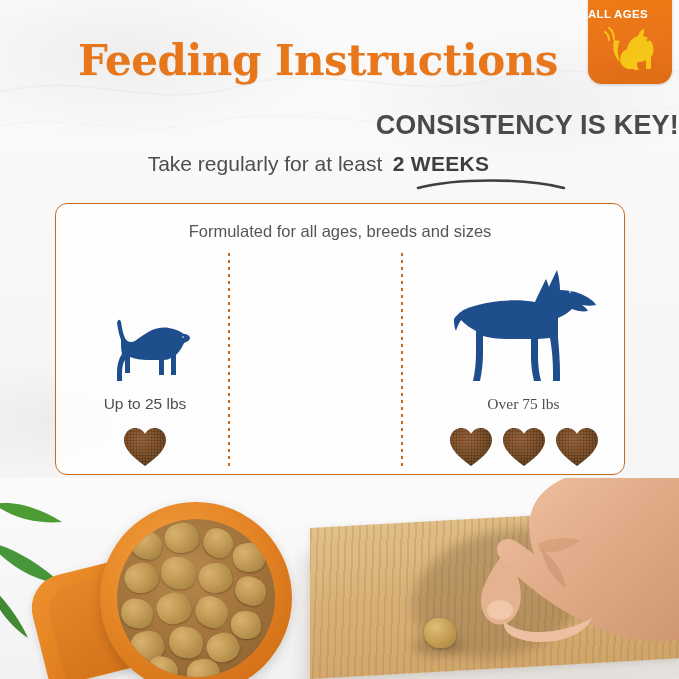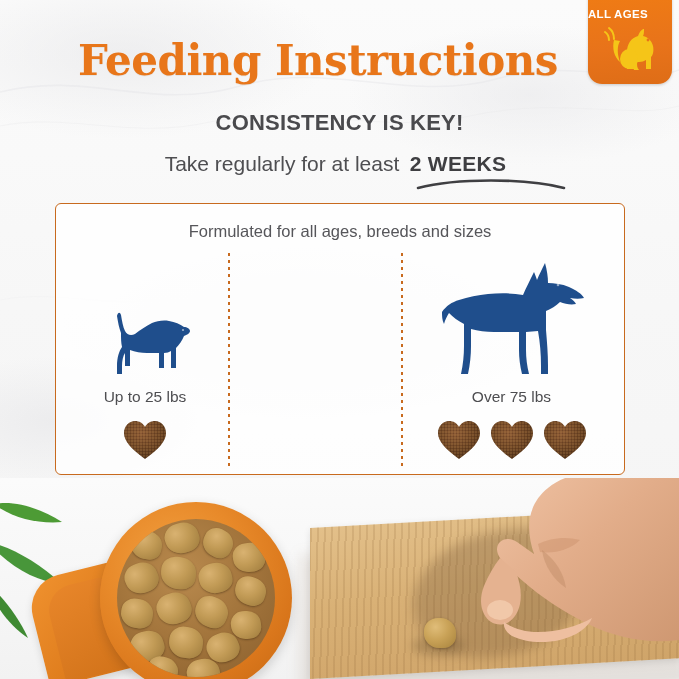--- a/index.html
+++ b/index.html
@@ -48,64 +48,64 @@
   #badge-label {
     position:absolute; top:16px; left:0; width:100%;
     color:#ffffff;
     font-size:11.5px; font-weight:700; letter-spacing:.3px;
   }
   #badge-dog { position:absolute; left:13px; top:32px; }
 
   
   #subtitle {
     position:absolute; left:0; top:110px; width:679px;
-    text-align:center;
-    font-size:22px; font-weight:700; color:#4a4a4d;
+    text-align:right;
+    font-size:27px; font-weight:700; color:#4a4a4d;
     letter-spacing:.2px;
   }
   #tagline-row {
-    position:absolute; left:17px; top:152px; width:609px;
+    position:absolute; left:0; top:152px; width:609px;
     text-align:center; white-space:nowrap;padding-left:28px;
   }
   #tagline-text { font-size:21px; color:#4e4e51; font-weight:400; }
   #tagline-strong {
     font-size:21px; color:#3f3f42; font-weight:700;
     letter-spacing:.3px; margin-left:6px;
   }
   #tagline-underline { position:absolute; left:416px; top:177px; }
 
   
   #card {
     position:absolute; left:55px; top:203px;
     width:570px; height:272px;
     border:1.6px solid #c86a1e;
-    border-radius:6px;
+    border-radius:12px;
     background:rgba(255,255,255,.82);
   }
   #card-note {
     position:absolute; left:0; top:18px; width:100%;
     text-align:center; font-size:16.5px; color:#56565a;
   }
 
   .divider {
     position:absolute; top:49px; width:2px; height:216px;
     background-image:linear-gradient(#c86a1e 50%, rgba(255,255,255,0) 0%);
     background-size:2px 7px; background-repeat:repeat-y;
   }
   #divider-1 { left:172px; }
   #divider-2 { left:345px; }
 
   .col {
     position:absolute; top:46px; height:222px;
     display:flex; flex-direction:column;
-    align-items:center; justify-content:center;
+    align-items:center; justify-content:flex-end;
   }
   #col-small  { left:6px;   width:166px; }
   #col-medium { left:174px; width:171px; }
-  #col-large  { left:347px; width:217px; }
+  #col-large  { left:359px; width:217px;font-family:Liberation Serif, serif; }
 
   .dog-slot { height:120px; display:flex; align-items:flex-end; justify-content:center; }
   .size-label { font-size:15.5px; color:#4e4e51; margin-top:10px; }
   .treat-row { display:flex; gap:7px; margin-top:9px; height:50px; align-items:center; }
 
   
   .treat { width:46px; height:42px; position:relative; }
 
   
   #photo { position:absolute; left:0; top:478px; width:679px; height:201px; overflow:hidden; }

